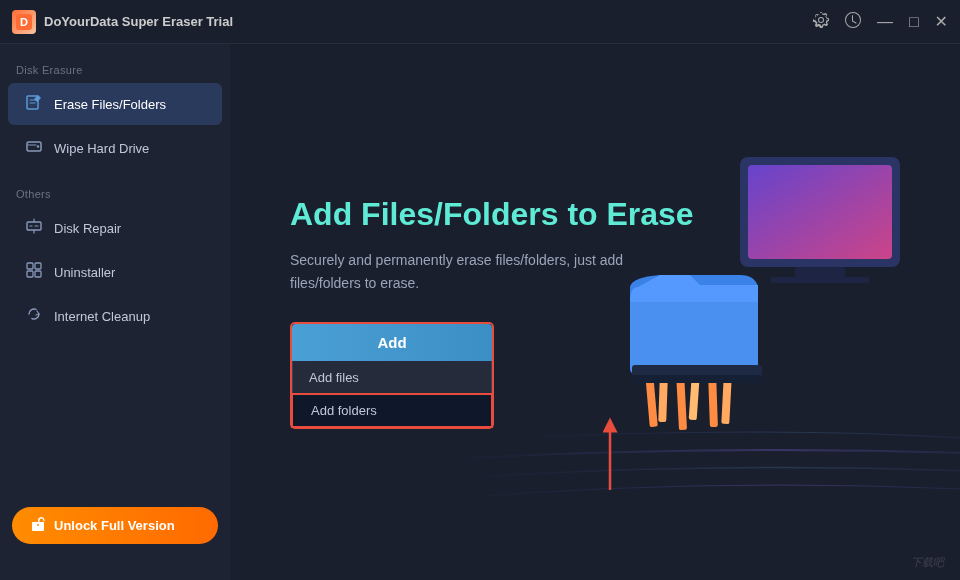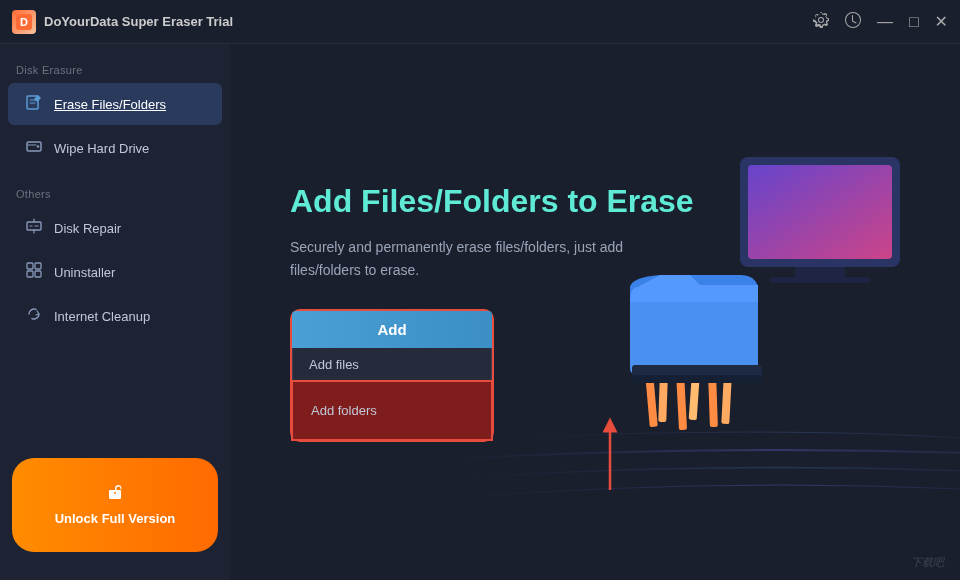--- a/index.html
+++ b/index.html
@@ -100,38 +100,36 @@
     .sidebar-item.active .sidebar-item-icon {
       color: #5b9bd5;
     }
     .sidebar-item-label {
       font-size: 13px;
       color: #c0c8d8;
     }
     .sidebar-item.active .sidebar-item-label {
       color: #ffffff;
       font-weight: 500;
-      text-decoration: underline;
     }
 
     
     .unlock-btn {
-      margin: auto 12px 16px;
+      margin: auto 12px 24px;
       background: linear-gradient(90deg, #ff8c00, #ff6a00);
       border: none;
       border-radius: 22px;
-      padding: 26px 18px;
+      padding: 9px 18px;
       color: #fff;
       font-size: 13px;
       font-weight: 600;
       cursor: pointer;
       display: flex;
       align-items: center;
       gap: 8px;
-      flex-direction: column;
     }
 
     
     .main-content {
       flex: 1;
       background: #1a1f2e;
       position: relative;
       overflow: hidden;
       display: flex;
       flex-direction: column;
@@ -163,21 +161,21 @@
     }
 
     
     .add-button-container {
       position: relative;
       display: inline-block;
     }
 
     .add-button-wrapper {
       border: 2px solid #e74c3c;
-      border-radius: 10px;
+      border-radius: 5px;
       overflow: visible;
       position: relative;
     }
 
     .add-btn {
       background: linear-gradient(90deg, #4a9fd4, #3b8fc4);
       border: none;
       border-radius: 4px 4px 0 0;
       padding: 10px 60px;
       color: #fff;
@@ -200,25 +198,25 @@
       padding: 9px 16px;
       font-size: 13px;
       color: #c0c8d8;
       cursor: pointer;
       border-bottom: 1px solid #2e3448;
     }
     .dropdown-item:last-child {
       border-bottom: none;
     }
     .dropdown-item.highlighted {
-      background: #7f1d1d;
+      background: #0f172a;
       border: 2px solid #e74c3c;
       margin: -2px;
       width: calc(100% + 4px);
-      padding: 21px 18px;
+      padding: 8px 18px;
     }
 
     
     .shredder-svg {
       position: absolute;
       right: 30px;
       top: 50%;
       transform: translateY(-55%);
       z-index: 1;
     }

